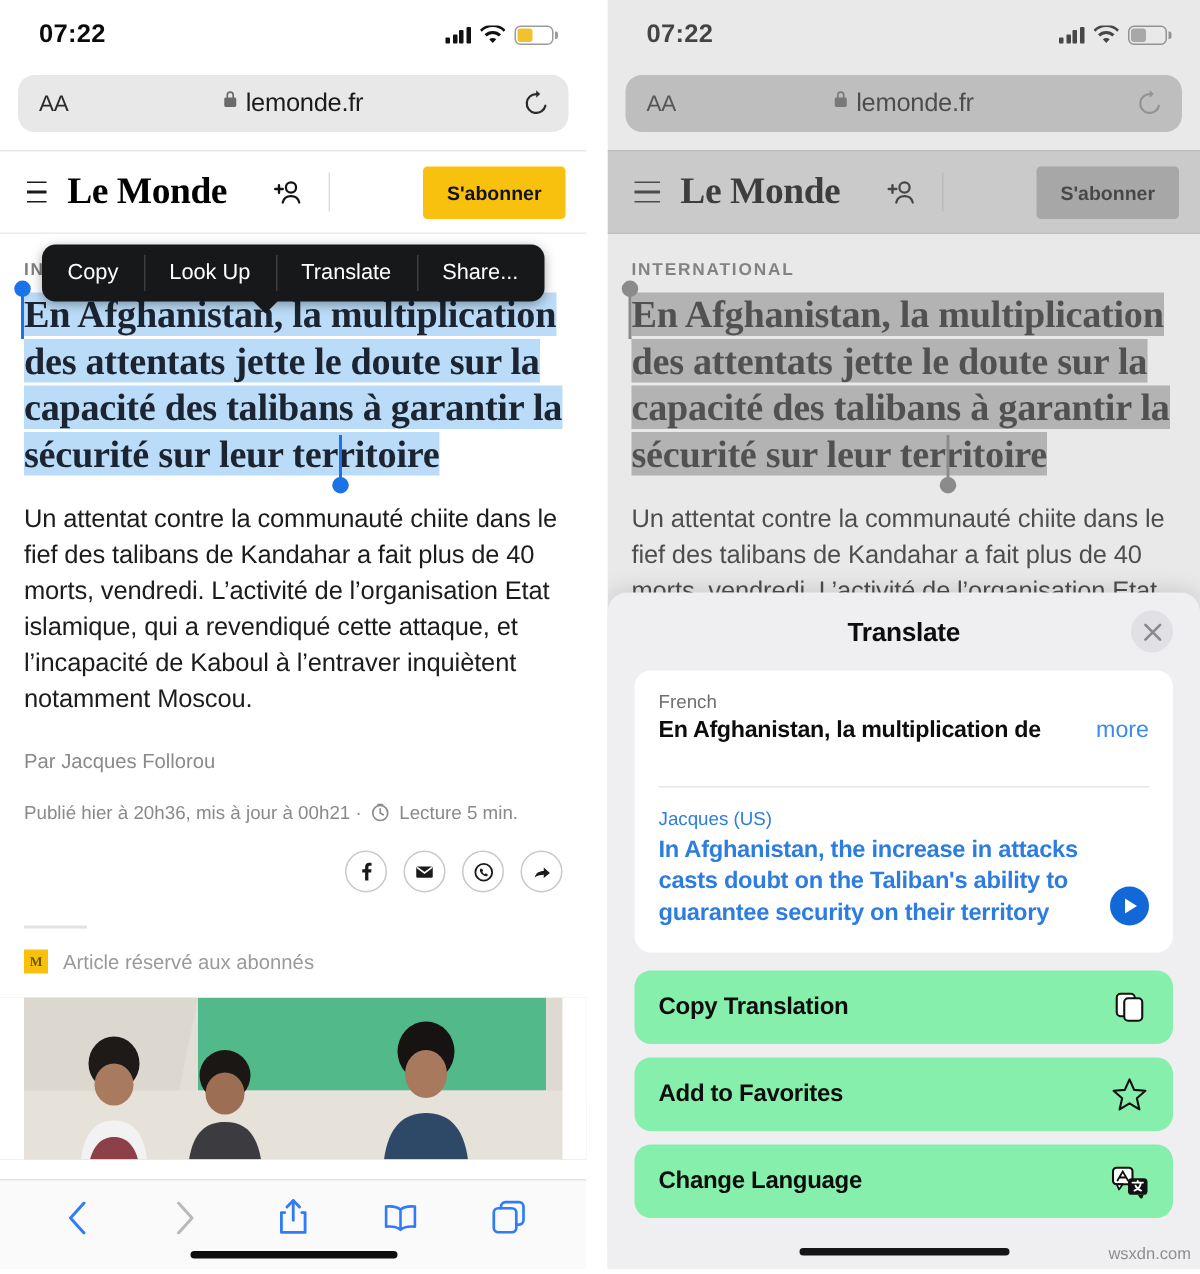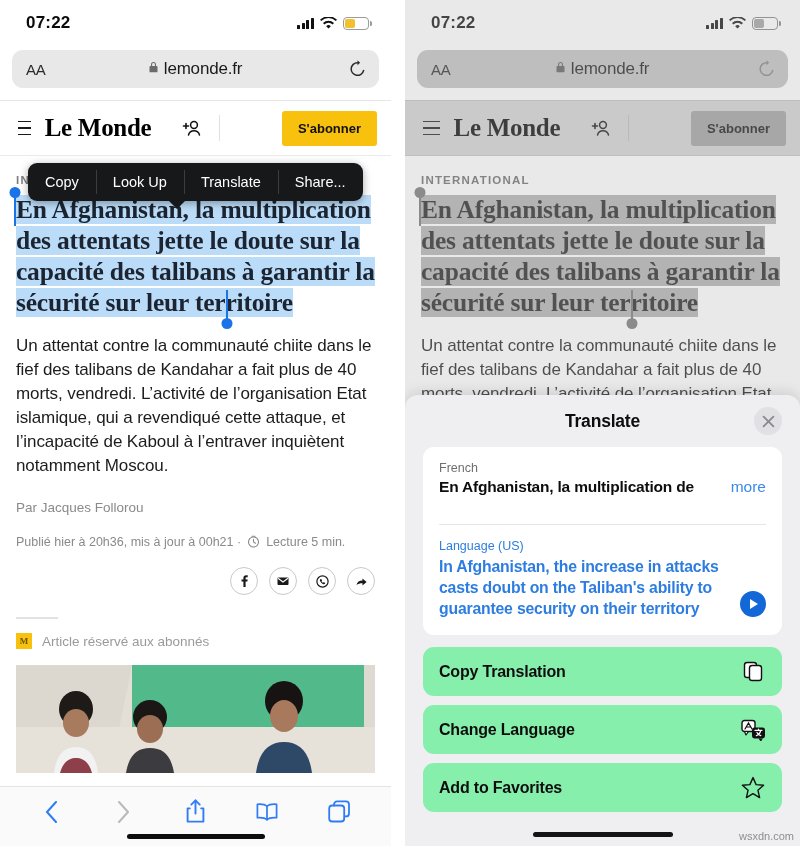--- a/index.html
+++ b/index.html
@@ -466,61 +466,61 @@
       <div class="card">
         <div class="card-main">
           <div class="lang-label">French</div>
           <div class="src-line">
             <span class="src-text">En Afghanistan, la multiplication de</span>
             <span class="more">more</span>
           </div>
         </div>
         <div class="card-sep"></div>
         <div class="card-main">
-          <div class="lang-label en">Language (US)</div>
+          <div class="lang-label en">Jacques (US)</div>
           <div class="tr-row">
             <div class="tr-text">In Afghanistan, the increase in attacks casts doubt on the Taliban's ability to guarantee security on their territory</div>
             <div class="play">
                 <i></i>
               </div>
           </div>
         </div>
       </div>
 
       <div class="actions">
         <div class="action-row">
           <span class="action-label">Copy Translation</span>
           <span class="action-ico">
             <svg width="23" height="23" viewBox="0 0 23 23">
                 <rect x="2.5" y="2.5" width="12" height="15" rx="2.6" stroke="#111" stroke-width="1.4" fill="#fff"></rect>
                 <rect x="7.5" y="5.5" width="12" height="15" rx="2.6" stroke="#111" stroke-width="1.4" fill="#fff"></rect>
+              </svg>
+          </span>
+        </div>
+        <div class="action-row">
+          <span class="action-label">Add to Favorites</span>
+          <span class="action-ico">
+            <svg width="24" height="23" viewBox="0 0 24 23">
+                <path d="M12 1.6l3.1 7 7.5.6-5.7 5 1.7 7.4-6.6-4-6.6 4 1.7-7.4-5.7-5 7.5-.6z" stroke="#111" stroke-width="1.4" fill="none" stroke-linejoin="round"></path>
               </svg>
           </span>
         </div>
         <div class="action-row">
           <span class="action-label">Change Language</span>
           <span class="action-ico">
             <svg width="25" height="22" viewBox="0 0 25 22">
                 <rect x="1" y="1.5" width="13" height="11" rx="2.4" stroke="#111" stroke-width="1.4" fill="#fff"></rect>
                 <path d="M4 10 7.5 4l3.5 6M5.2 8h4.6" stroke="#111" stroke-width="1.2" fill="none" stroke-linecap="round"></path>
                 <path d="M3.5 12.5 5 16l2.5-3.5z" fill="#fff" stroke="#111" stroke-width="1.2" stroke-linejoin="round"></path>
                 <rect x="11" y="8.5" width="13" height="11" rx="2.4" fill="#111"></rect>
                 <path d="M14 11.4h7M17.5 10.2v1.2M19.6 11.4c-.3 2.6-2 4.4-4.3 5.3M16 13.4c.7 1.6 2 2.8 3.8 3.3" stroke="#fff" stroke-width="1.2" fill="none" stroke-linecap="round"></path>
                 <path d="M21.5 19.5 20 23l-2.5-3.5z" fill="#111"></path>
               </svg>
           </span>
         </div>
-        <div class="action-row">
-          <span class="action-label">Add to Favorites</span>
-          <span class="action-ico">
-            <svg width="24" height="23" viewBox="0 0 24 23">
-                <path d="M12 1.6l3.1 7 7.5.6-5.7 5 1.7 7.4-6.6-4-6.6 4 1.7-7.4-5.7-5 7.5-.6z" stroke="#111" stroke-width="1.4" fill="none" stroke-linejoin="round"></path>
-              </svg>
-          </span>
-        </div>
       </div>
       <div class="sheet-home-ind"></div>
     </div>
 
     <div class="watermark">wsxdn.com</div>
   </div>
 
 </div>
 
 </body></html>

